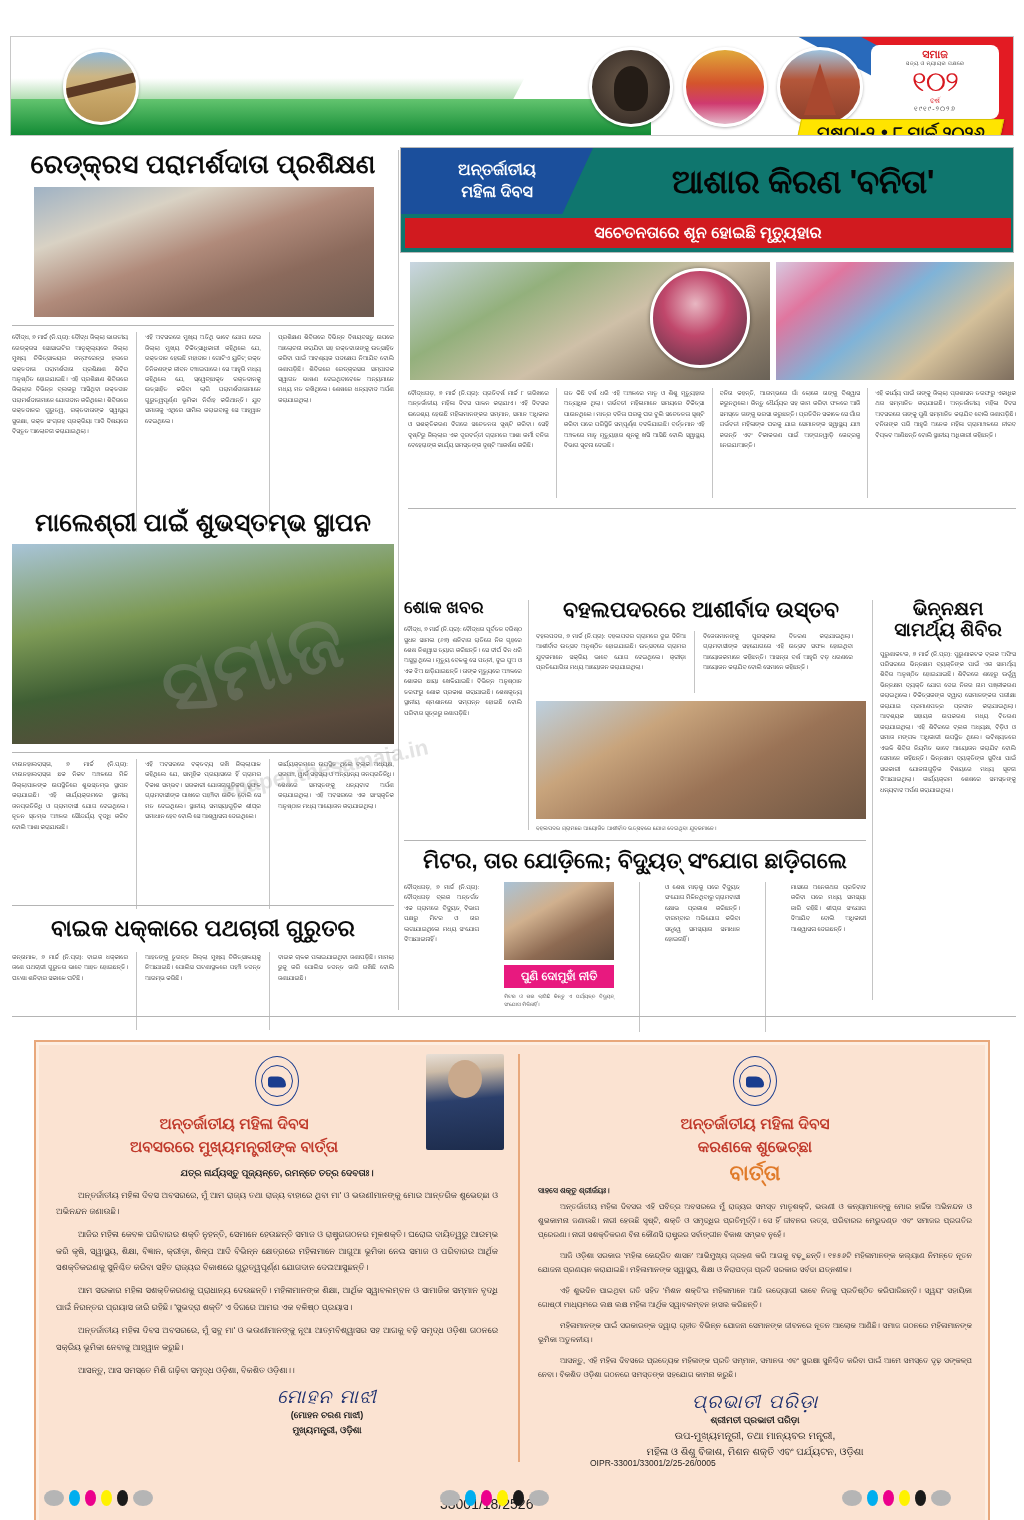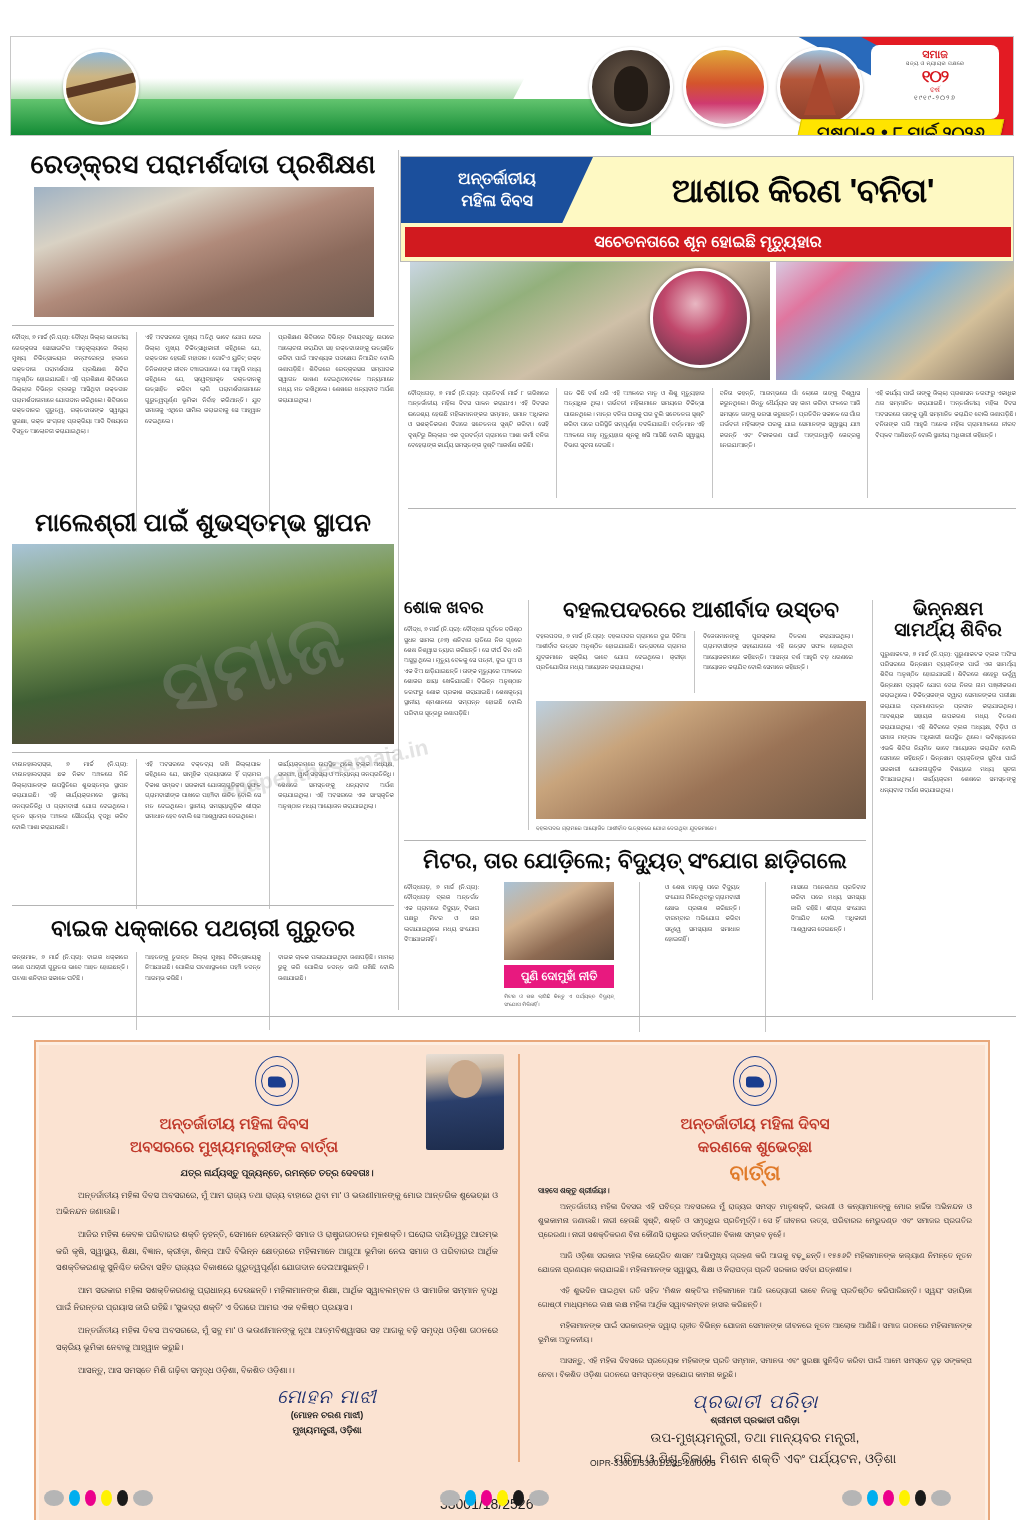--- a/index.html
+++ b/index.html
@@ -67,21 +67,21 @@
     background: linear-gradient(180deg,#9fc4e0 0%,#b4573a 40%,#8c3f2b 100%); }
   .ov4::after{content:""; position:absolute; left:30%; top:18%; width:40%; height:70%;
     background:#a9482f; clip-path: polygon(50% 0,100% 100%,0 100%);}
 
   .mh-logo {
     position:absolute; right: 14px; top: 8px; width: 128px; height: 74px;
     background:#fff; border-radius: 8px; text-align:center; padding-top:4px;
   }
   .mh-logo .l1 { font-size: 11px; color:#d71920; font-weight:bold; line-height:1; }
   .mh-logo .l2 { font-size: 5.5px; color:#333; letter-spacing:.3px; line-height:1.4;}
-  .mh-logo .l3 { font-size: 17px; color:#d71920; font-weight:bold; line-height:1; letter-spacing:-1px;}
+  .mh-logo .l3 { font-size: 28px; color:#d71920; font-weight:normal; line-height:1; letter-spacing:-1px;}
   .mh-logo .l4 { font-size: 7px; color:#d71920; line-height:1.3;}
   .mh-logo .l5 { font-size: 7px; color:#444; letter-spacing:1px;}
 
   .mh-date {
     position:absolute; right: 12px; bottom: -14px; height: 30px;
     background: #ffe400; border:1px solid #d9c400;
     padding: 3px 16px 0 18px; font-size: 18px; font-weight:bold; color:#111;
     transform: skewX(-12deg); box-shadow: 1px 1px 2px rgba(0,0,0,.25);
   }
   .mh-date span { display:inline-block; transform: skewX(12deg); }
@@ -108,22 +108,22 @@
       linear-gradient(140deg,#d8c9e0 0%,#e0769f 20%,#7fb3d8 45%,#d4c09a 70%,#7e6e5e 100%); }
   .ph-d { background:
       linear-gradient(170deg,#a8c4d8 0%,#7d9a56 35%,#3f5e34 60%,#5a4a3c 85%,#4a3e34 100%); }
   .ph-e { background:
       linear-gradient(150deg,#bcd0e0 0%,#c8a47c 30%,#9a7356 60%,#6f5744 100%); }
   .ph-g { background:
       linear-gradient(150deg,#a9c2d6 0%,#d0b08e 35%,#8d6a52 65%,#5f4a3b 100%); }
 
   
   .feature-box {
-    position:absolute; left: 400px; top: 156px; width: 614px; height: 106px;
-    border: 1px solid #b9b9b9; background:#fef9c3;
+    position:absolute; left: 400px; top: 147px; width: 614px; height: 106px;
+    border: 1px solid #b9b9b9; background:#0f766e;
   }
   .feat-tag {
     position:absolute; left:0; top:0; width: 192px; height: 66px;
     background:#1b4f9c; color:#fff; font-weight:bold; font-size: 16px;
     line-height:1.35; text-align:center; padding-top: 11px;
     clip-path: polygon(0 0, 100% 0, 84% 100%, 0 100%);
   }
   .feat-head {
     position:absolute; left: 196px; top: 6px; width: 412px; height: 62px;
     font-size: 33px; font-weight:bold; color:#050505; text-align:center;
@@ -192,21 +192,21 @@
   }
   .ad-photo::after{
     content:""; position:absolute; left:28%; top:6%; width:44%; height:40%;
     border-radius:50%; background:#c9a98c;
   }
   .sign {
     font-family: "DejaVu Serif", serif; font-style: italic;
     font-size: 19px; color:#1c2f6e; text-align:center; letter-spacing:1px;
   }
   .sign-name { font-weight:bold; font-size: 9px; color:#1a1a1a; text-align:center; line-height:1.6; }
-  .sign-sub  { font-size: 13px; color:#1a1a1a; text-align:center; line-height:1.6; }
+  .sign-sub  { font-size: 10px; color:#1a1a1a; text-align:center; line-height:1.6; }
 
   
   .reg-group { position:absolute; bottom: 14px; display:flex; align-items:center; gap: 5px; }
   .reg-dot { width: 11px; height: 16px; border-radius: 50%; }
   .reg-dot.big { width: 20px; height: 16px; border-radius: 50%; }
 
   
   .watermark {
     position:absolute; left: 140px; top: 560px; width: 560px; height: 280px;
     pointer-events:none; opacity:.30; overflow:hidden;

